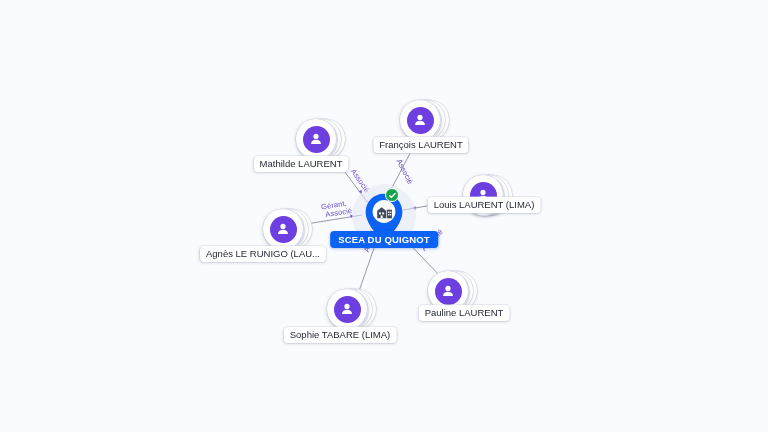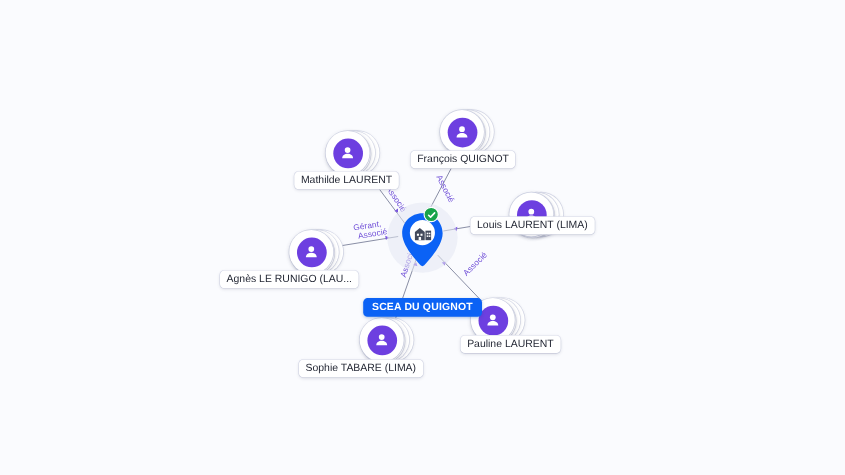--- a/index.html
+++ b/index.html
@@ -162,21 +162,20 @@
     background: #0b62f5;
     color: #ffffff;
     border-radius: 4px;
     padding: 2.5px 8px 3.5px 8px;
     font-size: 9.5px;
     font-weight: bold;
     letter-spacing: .15px;
     white-space: nowrap;
     box-shadow: 0 1px 3px rgba(11,70,160,0.30);
     font-family: "Liberation Sans", sans-serif;
-    margin-top: 40px;
   }
 </style>
 </head>
 <body>
 
 <div id="graph-canvas">
 
   <svg id="edges-layer" viewBox="0 0 768 432" width="768" height="432">
       <line x1="330" y1="152" x2="368" y2="203" stroke="#5a6180" stroke-width="0.9" stroke-opacity="0.72"></line>
       <line x1="416" y1="142" x2="386" y2="199" stroke="#5a6180" stroke-width="0.9" stroke-opacity="0.72"></line>
@@ -223,37 +222,37 @@
           <div class="avatar-disc">
             <div class="avatar-circle" style="background: rgb(109, 63, 224);">
               <svg viewBox="0 0 24 24" width="16" height="16">
                 <circle cx="12" cy="8.2" r="3.9" fill="#ffffff"></circle>
                 <path d="M4.6 19.4 C4.6 15.4 8.0 13.2 12 13.2 C16 13.2 19.4 15.4 19.4 19.4 Z" fill="#ffffff"></path>
               </svg>
             </div>
           </div>
         </div>
       </div>
-      <div class="node-label" style="left: 315px; top: 156px;">Mathilde LAURENT</div>
+      <div class="node-label" style="left: 301px; top: 156px;">Mathilde LAURENT</div>
       <div class="person-node" style="left: 421px; top: 121px;">
         <div class="stack">
           <div class="stack-card s3"></div>
           <div class="stack-card s2"></div>
           <div class="stack-card s1"></div>
           <div class="avatar-disc">
             <div class="avatar-circle" style="background: rgb(109, 63, 224);">
               <svg viewBox="0 0 24 24" width="16" height="16">
                 <circle cx="12" cy="8.2" r="3.9" fill="#ffffff"></circle>
                 <path d="M4.6 19.4 C4.6 15.4 8.0 13.2 12 13.2 C16 13.2 19.4 15.4 19.4 19.4 Z" fill="#ffffff"></path>
               </svg>
             </div>
           </div>
         </div>
       </div>
-      <div class="node-label" style="left: 421px; top: 137px;">François QUIGNOT</div>
+      <div class="node-label" style="left: 421px; top: 137px;">François LAURENT</div>
       <div class="person-node" style="left: 484px; top: 196px;">
         <div class="stack">
           <div class="stack-card s3"></div>
           <div class="stack-card s2"></div>
           <div class="stack-card s1"></div>
           <div class="avatar-disc">
             <div class="avatar-circle" style="background: rgb(109, 63, 224);">
               <svg viewBox="0 0 24 24" width="16" height="16">
                 <circle cx="12" cy="8.2" r="3.9" fill="#ffffff"></circle>
                 <path d="M4.6 19.4 C4.6 15.4 8.0 13.2 12 13.2 C16 13.2 19.4 15.4 19.4 19.4 Z" fill="#ffffff"></path>
@@ -287,21 +286,21 @@
           <div class="avatar-disc">
             <div class="avatar-circle" style="background: rgb(109, 63, 224);">
               <svg viewBox="0 0 24 24" width="16" height="16">
                 <circle cx="12" cy="8.2" r="3.9" fill="#ffffff"></circle>
                 <path d="M4.6 19.4 C4.6 15.4 8.0 13.2 12 13.2 C16 13.2 19.4 15.4 19.4 19.4 Z" fill="#ffffff"></path>
               </svg>
             </div>
           </div>
         </div>
       </div>
-      <div class="node-label" style="left: 328px; top: 327px;">Sophie TABARE (LIMA)</div>
+      <div class="node-label" style="left: 340px; top: 327px;">Sophie TABARE (LIMA)</div>
       <div class="person-node" style="left: 284px; top: 230px;">
         <div class="stack">
           <div class="stack-card s3"></div>
           <div class="stack-card s2"></div>
           <div class="stack-card s1"></div>
           <div class="avatar-disc">
             <div class="avatar-circle" style="background: rgb(109, 63, 224);">
               <svg viewBox="0 0 24 24" width="16" height="16">
                 <circle cx="12" cy="8.2" r="3.9" fill="#ffffff"></circle>
                 <path d="M4.6 19.4 C4.6 15.4 8.0 13.2 12 13.2 C16 13.2 19.4 15.4 19.4 19.4 Z" fill="#ffffff"></path>

